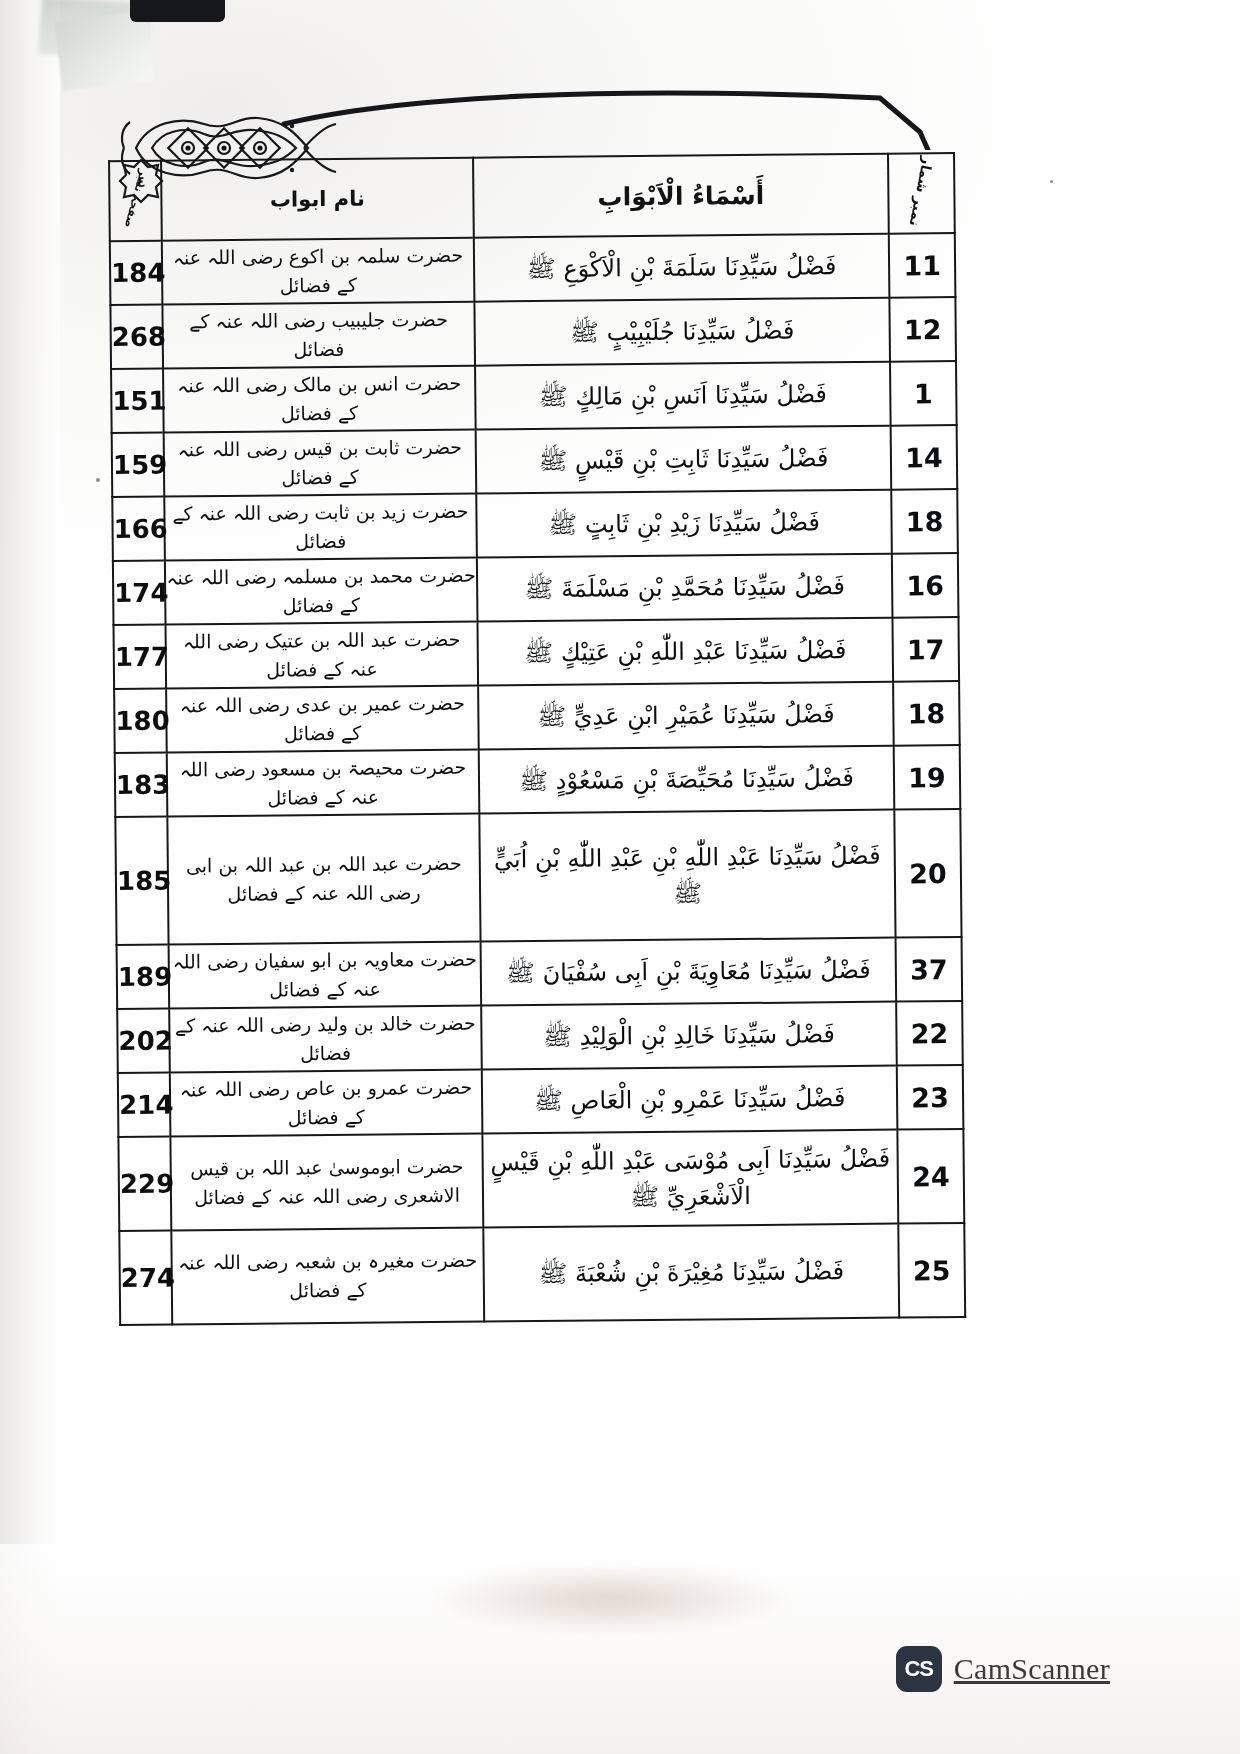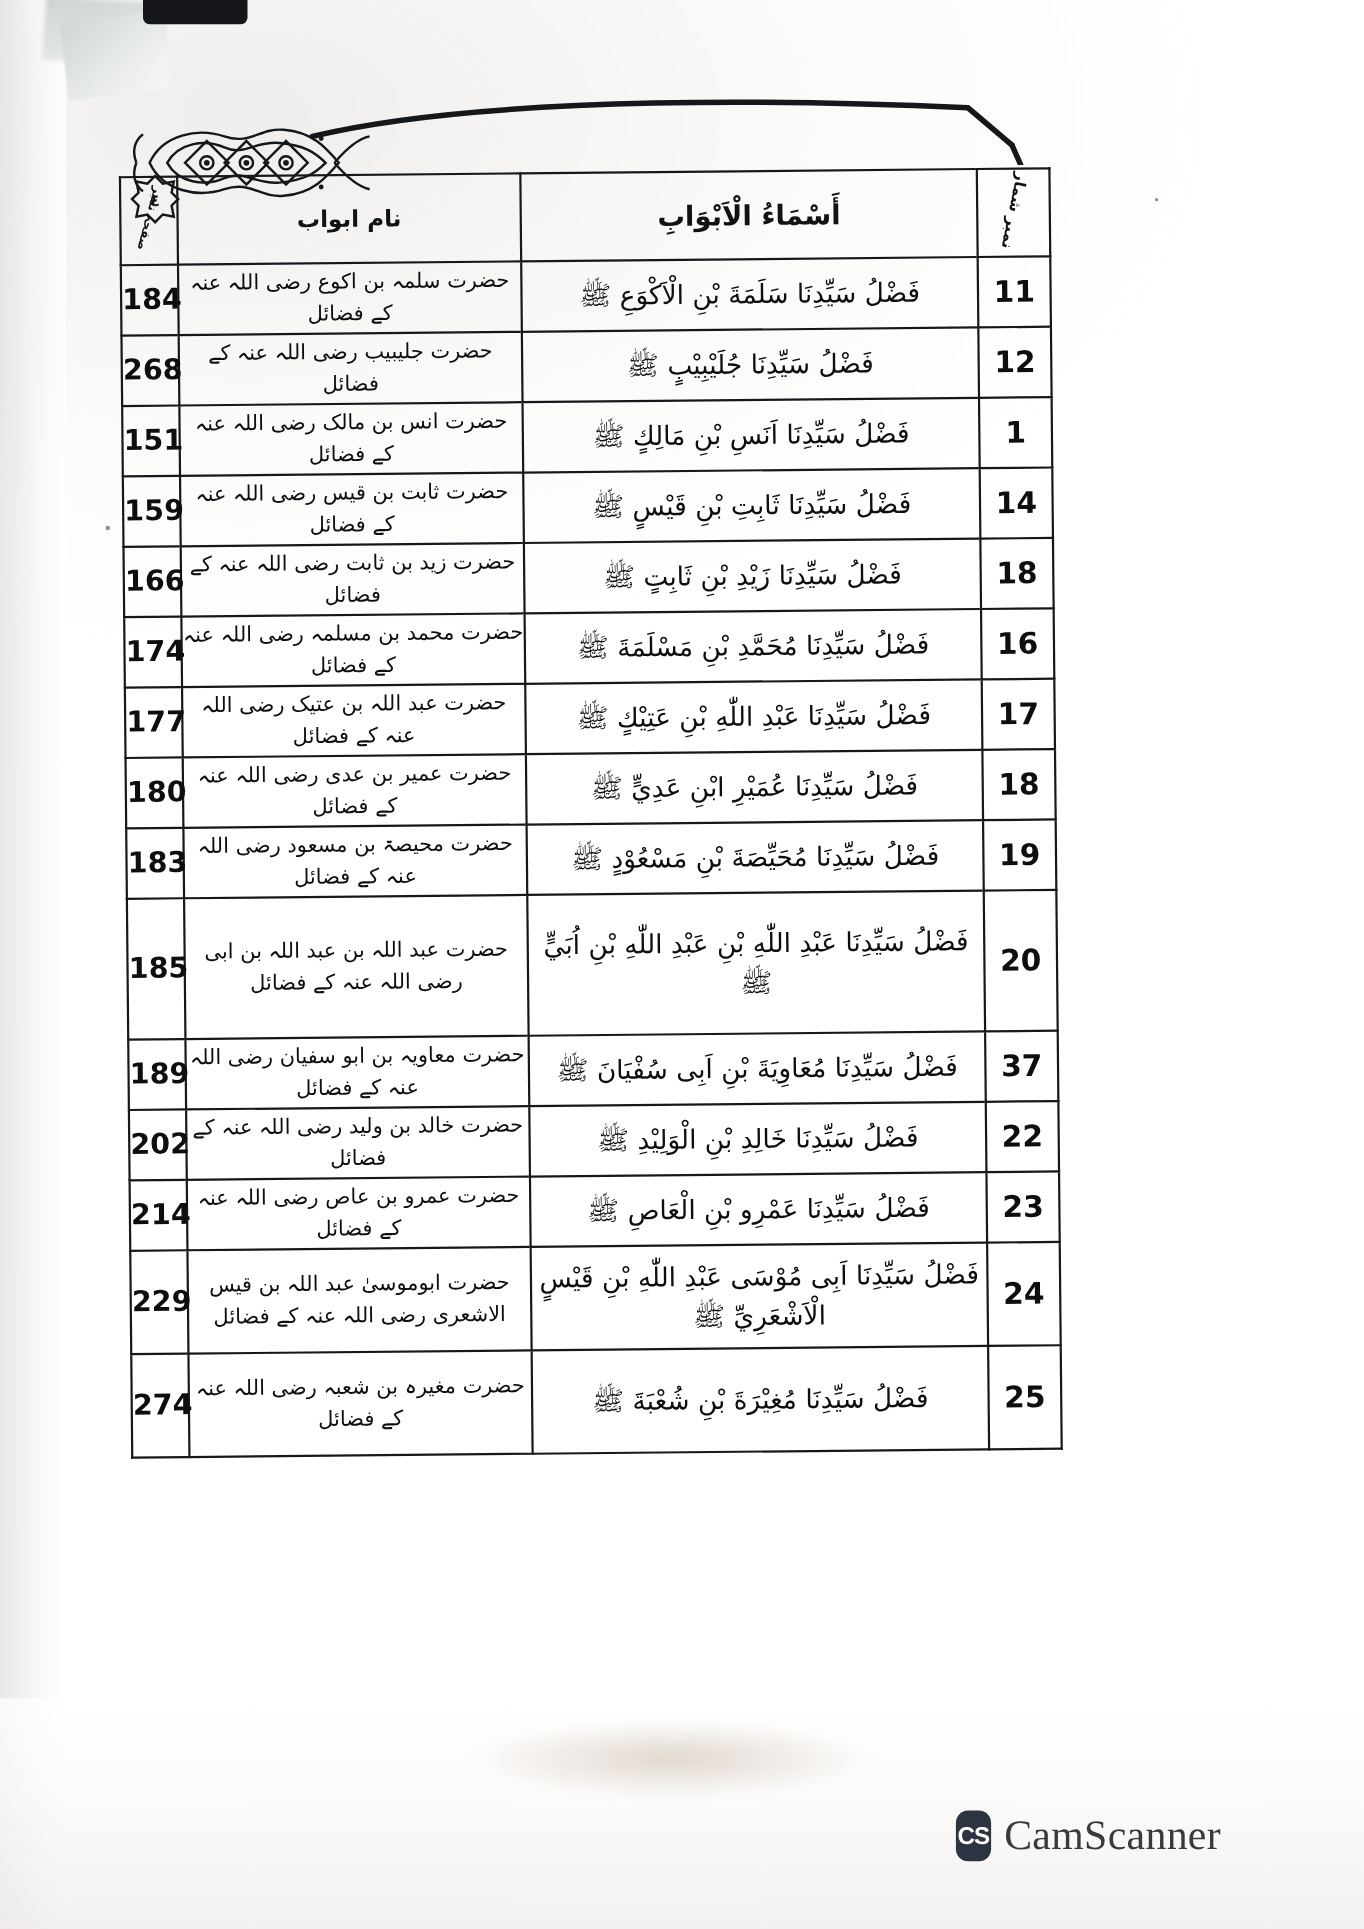--- a/index.html
+++ b/index.html
@@ -150,28 +150,28 @@
   tr.r-std td{height:62px;}
   tr.r-tall td{height:126px;}
   tr.r-mid td{height:92px;}
 
   
   #camscanner{
     position:absolute;right:130px;bottom:62px;
     display:flex;align-items:center;gap:12px;
   }
   #cs-logo{
-    width:32px;height:46px;border-radius:11px;background:#2b3440;
+    width:46px;height:46px;border-radius:11px;background:#2b3440;
     display:flex;align-items:center;justify-content:center;
     color:#ffffff;font-weight:800;font-size:22px;letter-spacing:-1px;
     font-family:"Liberation Sans",sans-serif;
   }
   #cs-text{
     font-family:"Liberation Serif",serif;
-    font-size:38px;color:#3a3a3a;letter-spacing:.3px;
+    font-size:30px;color:#3a3a3a;letter-spacing:.3px;text-decoration:underline;
   }
 </style>
 </head>
 <body>
 
 <div id="scan-page">
 
   <div class="scan-shadow-left"></div>
   <div class="scan-shadow-bottom"></div>
   <div class="scan-corner2"></div>

